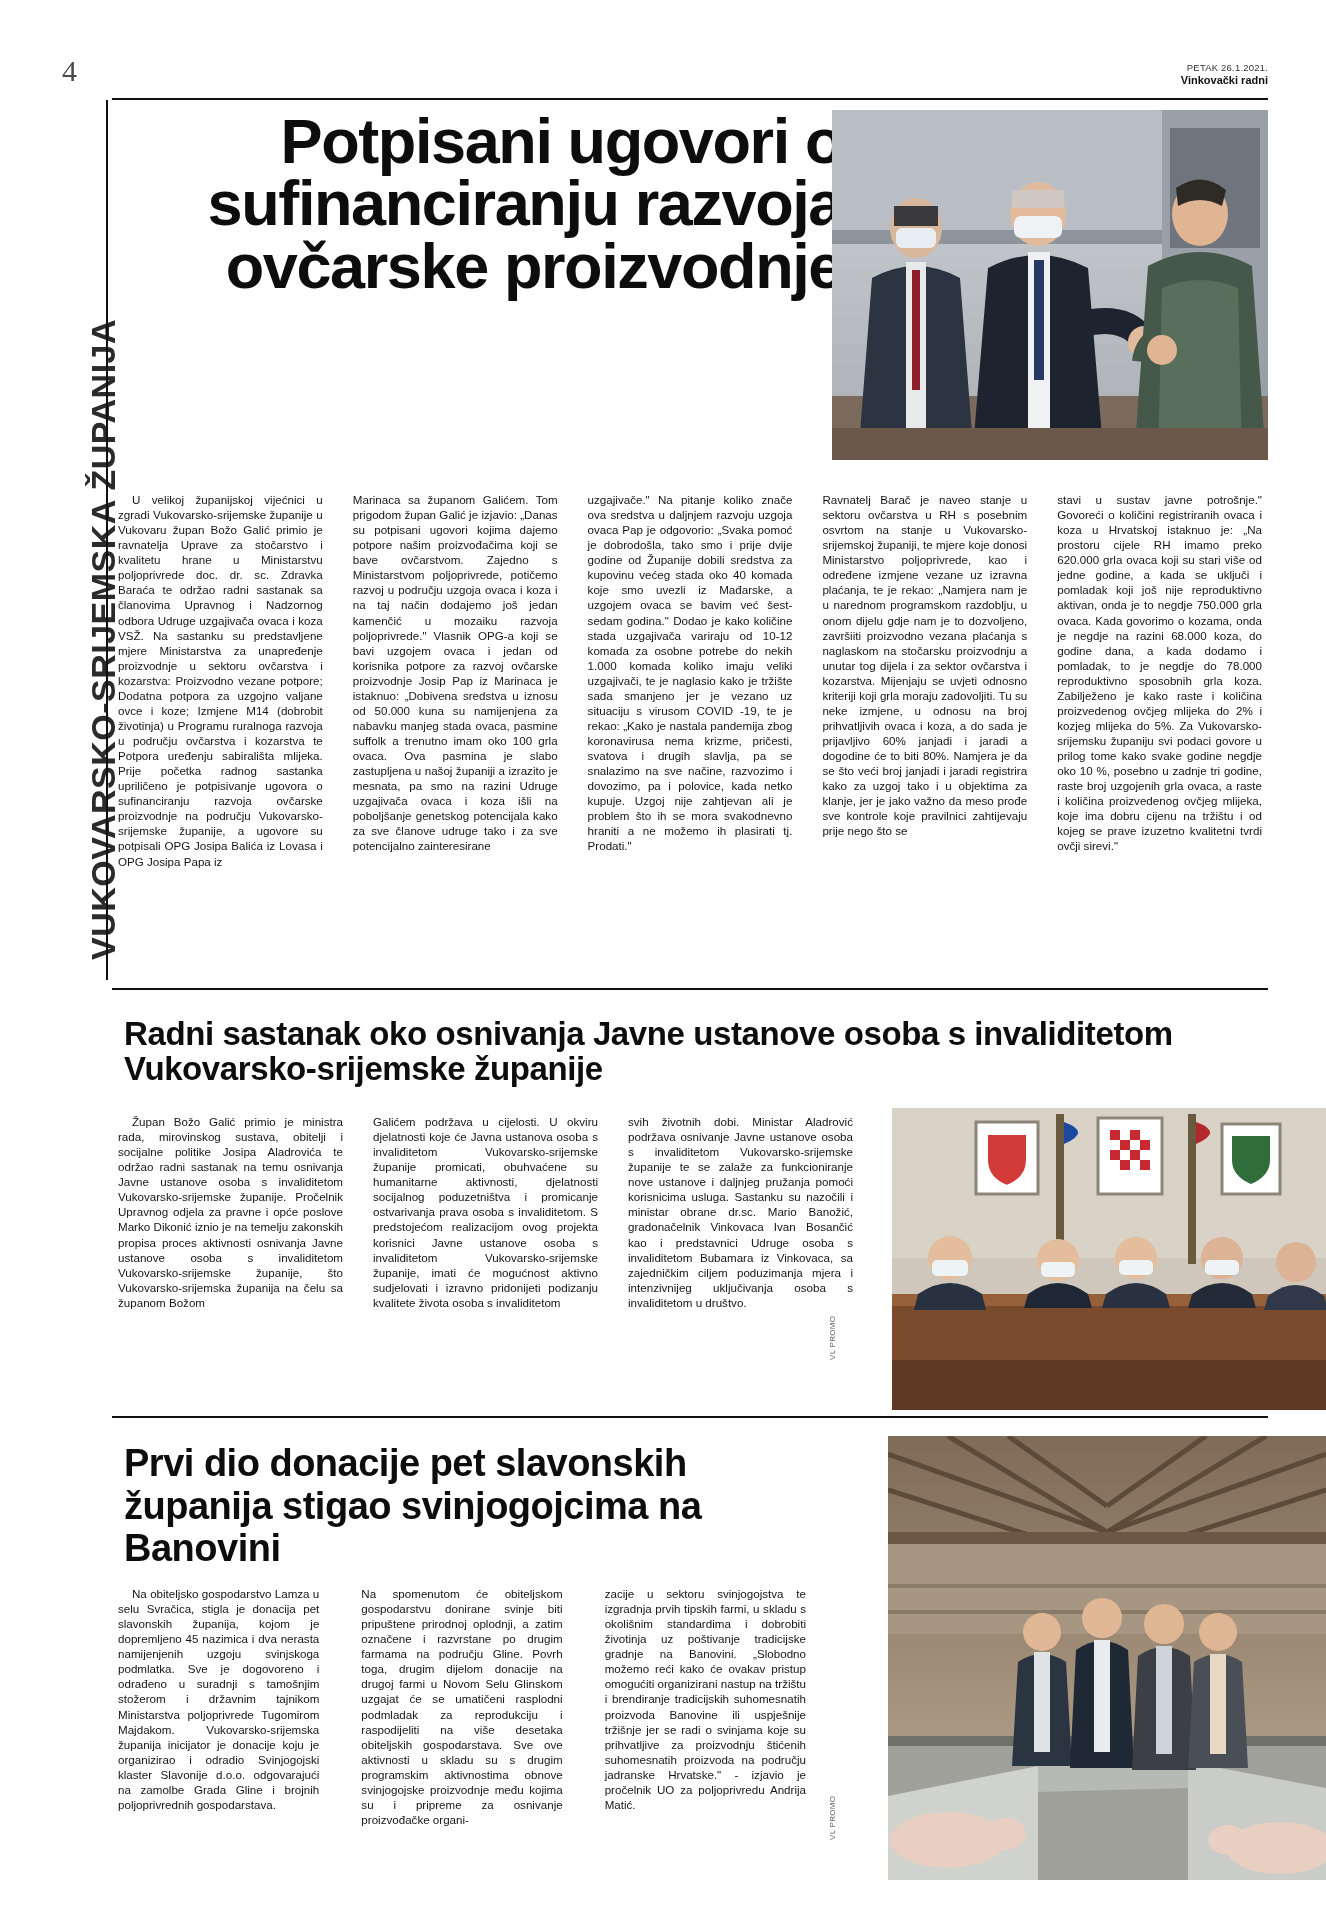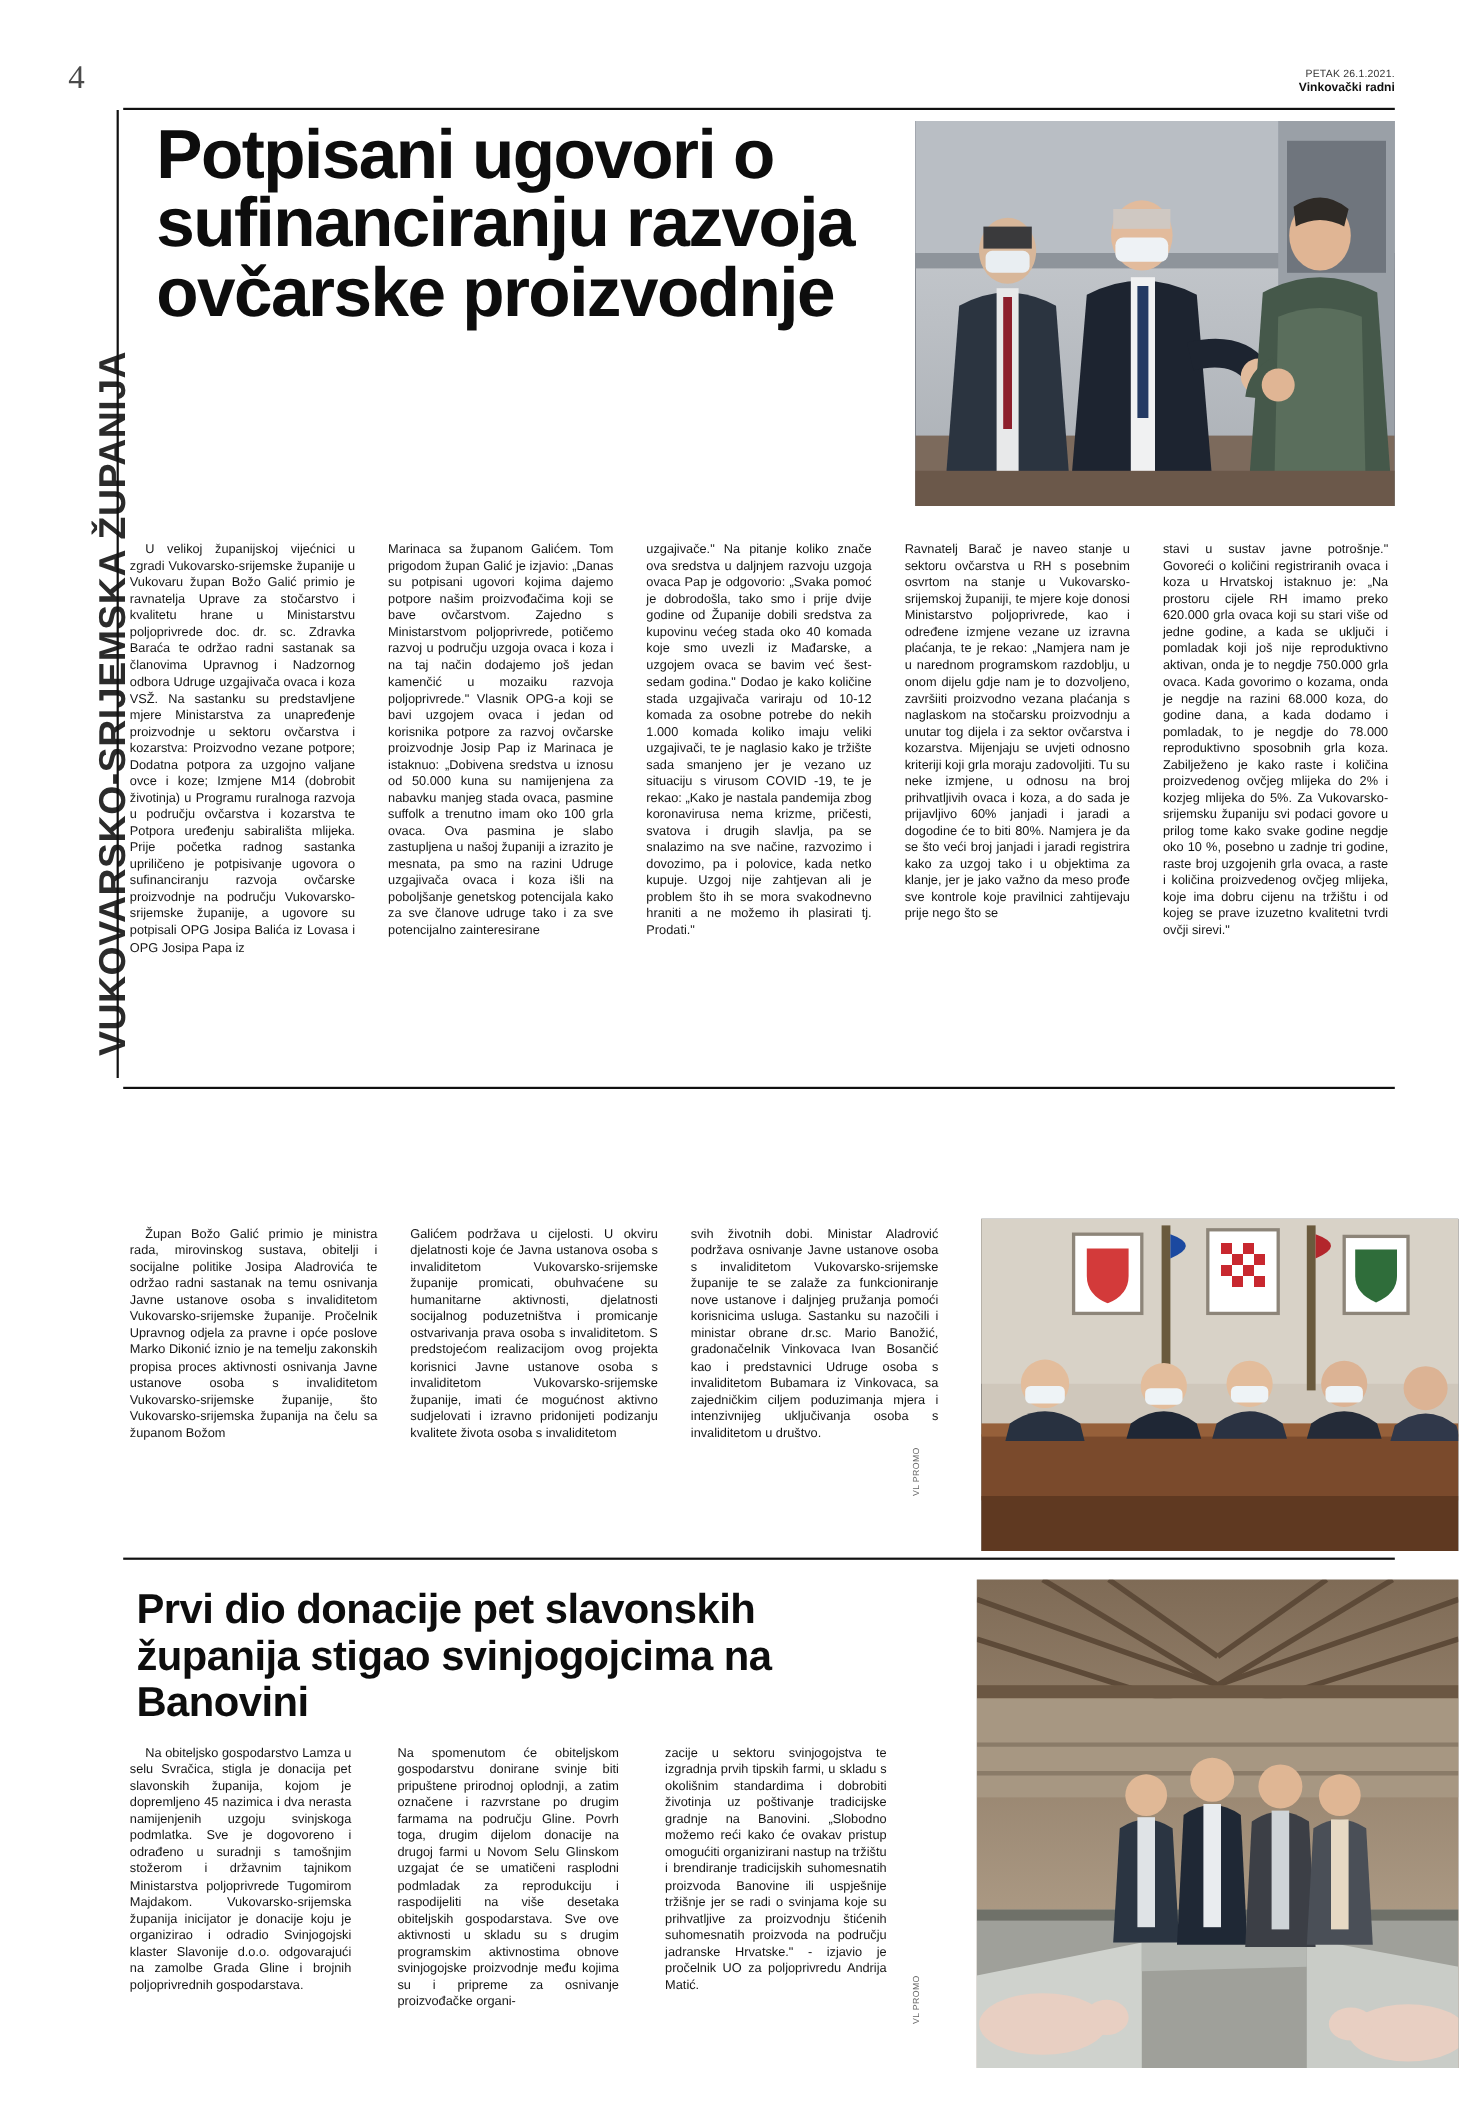--- a/index.html
+++ b/index.html
@@ -79,20 +79,21 @@
     width: 2px;
     height: 880px;
     background: #111;
   }
 
   
   .art1 {
     position: absolute;
     left: 112px; top: 104px;
     width: 1156px;
+    text-align: right;
   }
   .headline1 {
     width: 700px;
     font-size: 63px;
     line-height: 0.99;
     font-weight: bold;
     letter-spacing: -1.4px;
     margin: 6px 0 0 30px;
     color: #0d0d0d;
   }
@@ -277,20 +278,23 @@
     <div class="col">
       <p class="body">Ravnatelj Barač je naveo stanje u sektoru ovčarstva u RH s posebnim osvrtom na stanje u Vukovarsko-srijemskoj županiji, te mjere koje donosi Ministarstvo poljoprivrede, kao i određene izmjene vezane uz izravna plaćanja, te je rekao: „Namjera nam je u narednom programskom razdoblju, u onom dijelu gdje nam je to dozvoljeno, završiiti proizvodno vezana plaćanja s naglaskom na stočarsku proizvodnju a unutar tog dijela i za sektor ovčarstva i kozarstva. Mijenjaju se uvjeti odnosno kriteriji koji grla moraju zadovoljiti. Tu su neke izmjene, u odnosu na broj prihvatljivih ovaca i koza, a do sada je prijavljivo 60% janjadi i jaradi a dogodine će to biti 80%. Namjera je da se što veći broj janjadi i jaradi registrira kako za uzgoj tako i u objektima za klanje, jer je jako važno da meso prođe sve kontrole koje pravilnici zahtijevaju prije nego što se</p>
     </div>
     <div class="col">
       <p class="body">stavi u sustav javne potrošnje." Govoreći o količini registriranih ovaca i koza u Hrvatskoj istaknuo je: „Na prostoru cijele RH imamo preko 620.000 grla ovaca koji su stari više od jedne godine, a kada se uključi i pomladak koji još nije reproduktivno aktivan, onda je to negdje 750.000 grla ovaca. Kada govorimo o kozama, onda je negdje na razini 68.000 koza, do godine dana, a kada dodamo i pomladak, to je negdje do 78.000 reproduktivno sposobnih grla koza. Zabilježeno je kako raste i količina proizvedenog ovčjeg mlijeka do 2% i kozjeg mlijeka do 5%. Za Vukovarsko-srijemsku županiju svi podaci govore u prilog tome kako svake godine negdje oko 10 %, posebno u zadnje tri godine, raste broj uzgojenih grla ovaca, a raste i količina proizvedenog ovčjeg mlijeka, koje ima dobru cijenu na tržištu i od kojeg se prave izuzetno kvalitetni tvrdi ovčji sirevi."</p>
     </div>
   </div>
 
   <div class="rule" style="top:988px;"></div>
 
+  <div class="art2">
+    <h2 class="headline2">Radni sastanak oko osnivanja Javne ustanove osoba s invaliditetom Vukovarsko-srijemske županije</h2>
+  </div>
 
   <div class="cols2">
     <div class="col2">
       <p class="body indent">Župan Božo Galić primio je ministra rada, mirovinskog sustava, obitelji i socijalne politike Josipa Aladrovića te održao radni sastanak na temu osnivanja Javne ustanove osoba s invaliditetom Vukovarsko-srijemske županije. Pročelnik Upravnog odjela za pravne i opće poslove Marko Dikonić iznio je na temelju zakonskih propisa proces aktivnosti osnivanja Javne ustanove osoba s invaliditetom Vukovarsko-srijemske županije, što Vukovarsko-srijemska županija na čelu sa županom Božom</p>
     </div>
     <div class="col2">
       <p class="body">Galićem podržava u cijelosti. U okviru djelatnosti koje će Javna ustanova osoba s invaliditetom Vukovarsko-srijemske županije promicati, obuhvaćene su humanitarne aktivnosti, djelatnosti socijalnog poduzetništva i promicanje ostvarivanja prava osoba s invaliditetom. S predstojećom realizacijom ovog projekta korisnici Javne ustanove osoba s invaliditetom Vukovarsko-srijemske županije, imati će mogućnost aktivno sudjelovati i izravno pridonijeti podizanju kvalitete života osoba s invaliditetom</p>
     </div>
     <div class="col2">
       <p class="body">svih životnih dobi. Ministar Aladrović podržava osnivanje Javne ustanove osoba s invaliditetom Vukovarsko-srijemske županije te se zalaže za funkcioniranje nove ustanove i daljnjeg pružanja pomoći korisnicima usluga. Sastanku su nazočili i ministar obrane dr.sc. Mario Banožić, gradonačelnik Vinkovaca Ivan Bosančić kao i predstavnici Udruge osoba s invaliditetom Bubamara iz Vinkovaca, sa zajedničkim ciljem poduzimanja mjera i intenzivnijeg uključivanja osoba s invaliditetom u društvo.</p>

